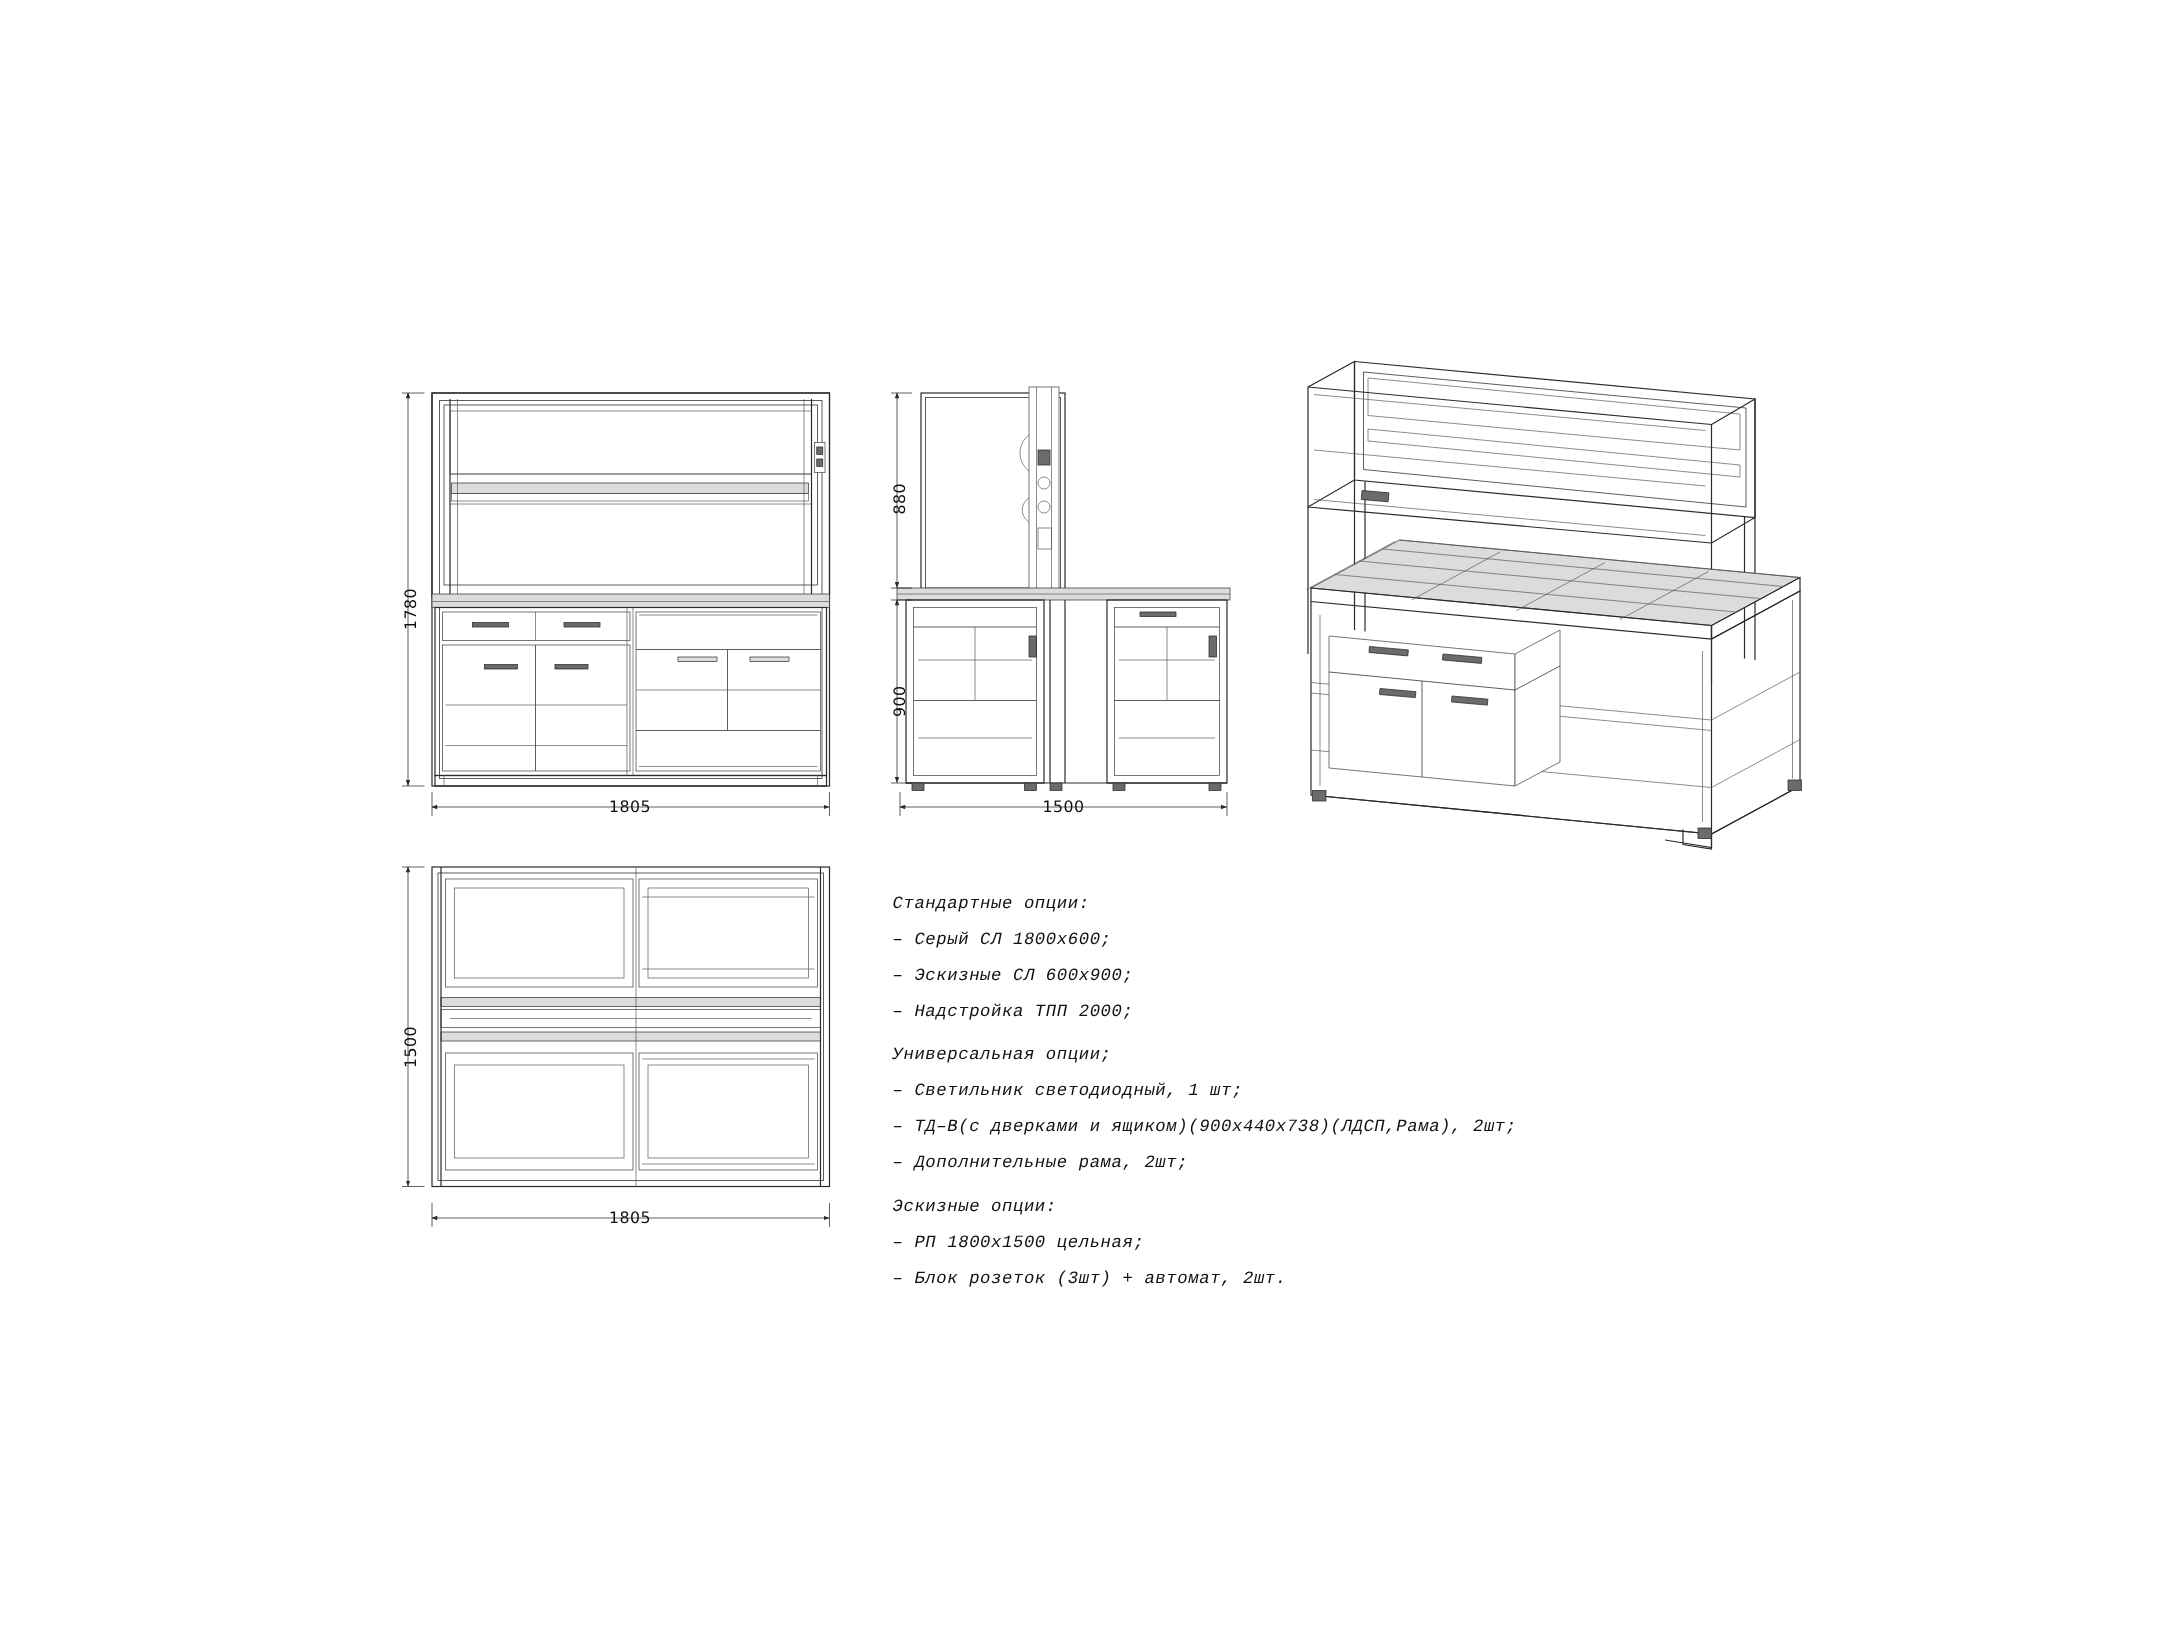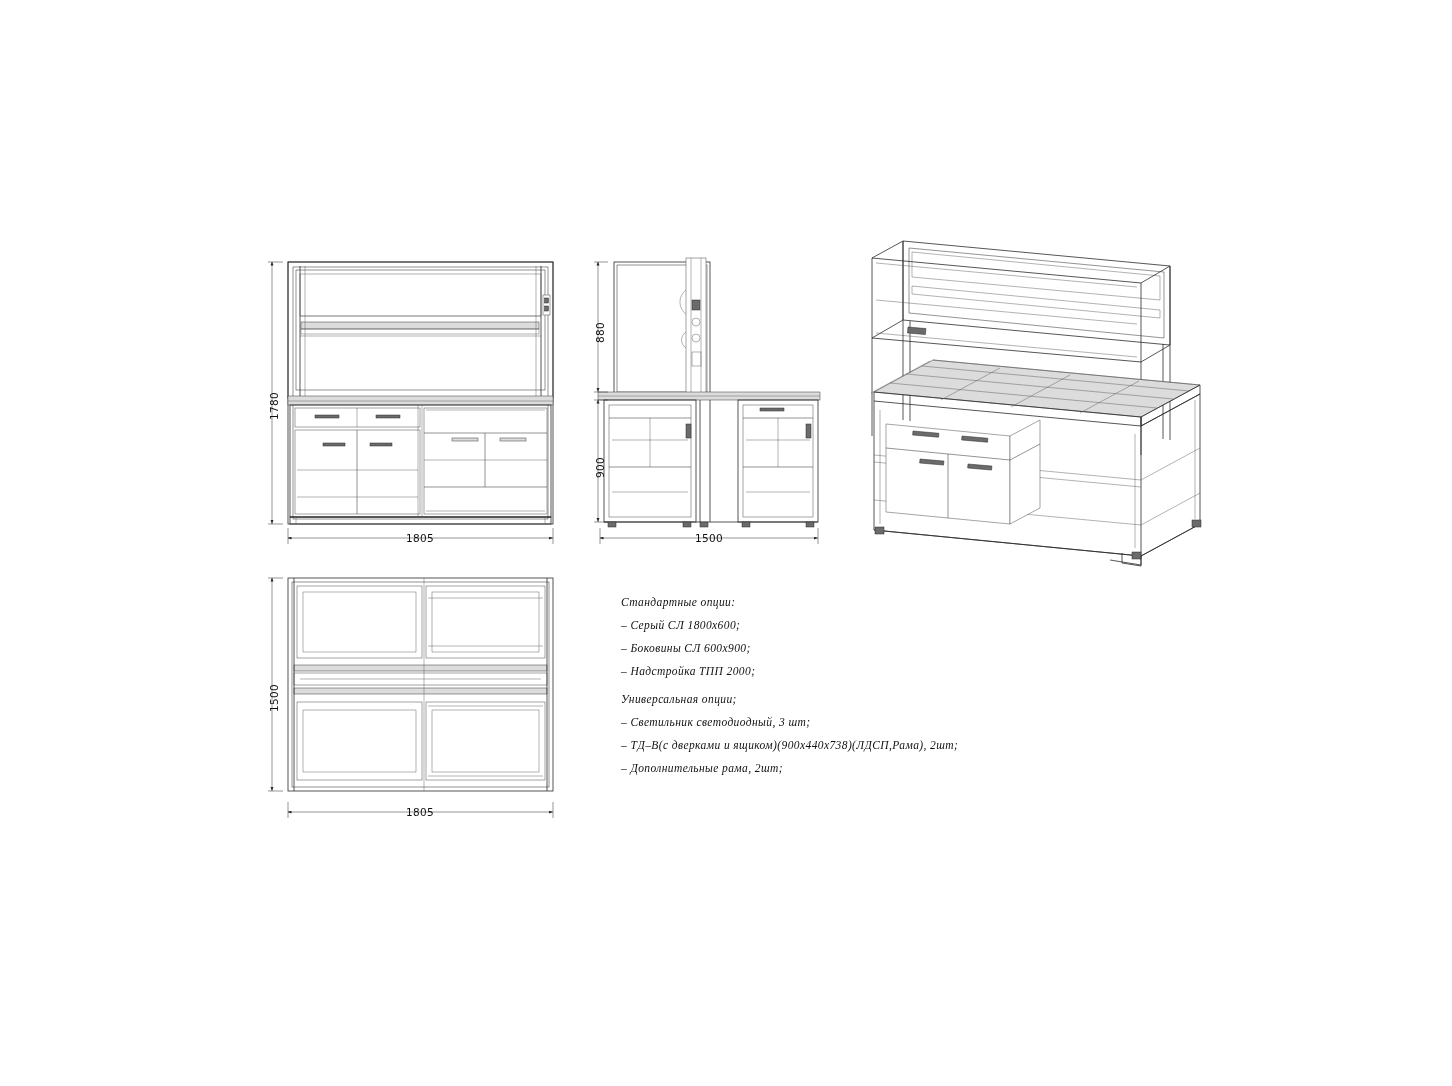--- a/index.html
+++ b/index.html
@@ -24,25 +24,24 @@
     left: 0;
     top: 0;
     width: 1452px;
     height: 1086px;
   }
   .spec {
     position: absolute;
     left: 595px;
     top: 596px;
     width: 430px;
-    font-family: Liberation Serif, serif;
+    font-family: Liberation Mono, monospace;
     font-size: 11.5px;
     letter-spacing: 0.4px;
     color: #111;
-    margin-left: 26px;
   }
   .spec-group {
     margin-bottom: 16px;
   }
   .spec-title {
     font-style: italic;
     font-size: 11.5px;
     margin-bottom: 11px;
     white-space: nowrap;
   }
@@ -332,27 +331,32 @@
   <div class="dim-label" style="left:695px; top:532px;">1500</div>
 
   <div class="dim-label dim-vert" style="left:268px; top:712px;">1500</div>
   <div class="dim-label" style="left:406px; top:806px;">1805</div>
 
   <div class="spec">
 
     <div class="spec-group">
       <div class="spec-title">Стандартные опции:</div>
       <div class="spec-item">– Серый СЛ 1800х600;</div>
-      <div class="spec-item">– Боковины СЛ 600х900;</div>
+      <div class="spec-item">– Эскизные СЛ 600х900;</div>
       <div class="spec-item">– Надстройка ТПП 2000;</div>
     </div>
 
     <div class="spec-group">
       <div class="spec-title">Универсальная опции;</div>
-      <div class="spec-item">– Светильник светодиодный, 3 шт;</div>
+      <div class="spec-item">– Светильник светодиодный, 1 шт;</div>
       <div class="spec-item">– ТД–В(с дверками и ящиком)(900х440х738)(ЛДСП,Рама), 2шт;</div>
       <div class="spec-item">– Дополнительные рама, 2шт;</div>
     </div>
 
+    <div class="spec-group">
+      <div class="spec-title">Эскизные опции:</div>
+      <div class="spec-item">– РП 1800х1500 цельная;</div>
+      <div class="spec-item">– Блок розеток (3шт) + автомат, 2шт.</div>
+    </div>
 
   </div>
 
 </div>
 
 </body></html>

